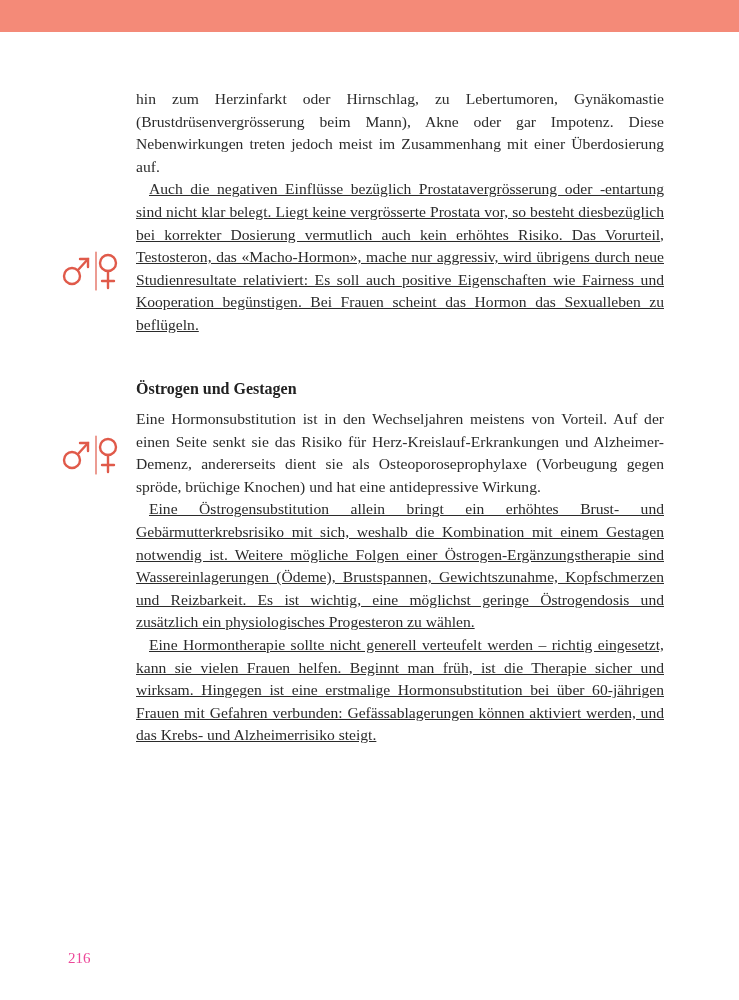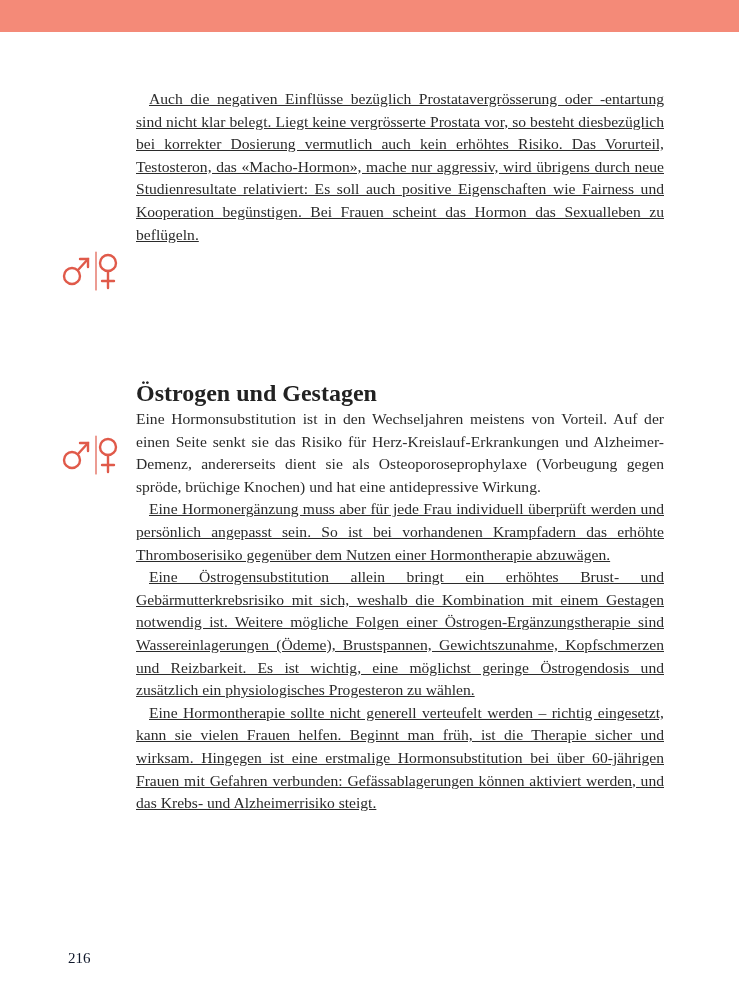--- a/index.html
+++ b/index.html
@@ -8,34 +8,35 @@
       font-family: "Liberation Serif", "DejaVu Serif", serif; color: #2b2b2b;
     }
     .top-band { position: absolute; left: 0; top: 0; width: 739px; height: 32px; background: #f48a78; }
     .content { position: absolute; left: 136px; top: 88px; width: 528px; }
     .para {
       font-size: 15.6px; line-height: 22.6px; text-align: justify; margin: 0;
       hyphens: manual;
     }
     .para.indent { text-indent: 13px; text-decoration: underline; }
     .heading {
-      font-size: 24px; font-weight: bold; margin: 0; position: absolute; left: 136px; top: 380px;
+      font-size: 16px; font-weight: bold; margin: 0; position: absolute; left: 136px; top: 380px;
       color: #222;
       text-align: center;
     }
     .icon-wrap { position: absolute; width: 62px; height: 44px; }
-    .page-num { position: absolute; left: 68px; top: 950px; font-size: 15px; color: #0f172a; }
+    .page-num { position: absolute; left: 68px; top: 950px; font-size: 15px; color: #ec4899; }
     svg { display: block; }
   </style>
 </head>
 <body>
 
 <div class="top-band"></div>
 
 <div class="content" style="top:88px;">
+  <p class="para">hin zum Herzinfarkt oder Hirnschlag, zu Lebertumoren, Gynäkomastie (Brustdrüsenvergrösserung beim Mann), Akne oder gar Impotenz. Diese Nebenwirkungen treten jedoch meist im Zusammenhang mit einer Überdosierung auf.</p>
   <p class="para indent">Auch die negativen Einflüsse bezüglich Prostatavergrösserung oder -entartung sind nicht klar belegt. Liegt keine vergrösserte Prostata vor, so besteht diesbezüglich bei korrekter Dosierung vermutlich auch kein erhöhtes Risiko. Das Vorurteil, Testosteron, das «Macho-Hormon», mache nur aggressiv, wird übrigens durch neue Studienresultate relativiert: Es soll auch positive Eigenschaften wie Fairness und Kooperation begünstigen. Bei Frauen scheint das Hormon das Sexualleben zu beflügeln.</p>
 </div>
 
 <div class="icon-wrap" style="left:60px; top:248px;">
   <svg width="62" height="44" viewBox="0 0 62 44">
     <g stroke="#e05a4a" stroke-width="2.4" fill="none" stroke-linecap="round">
       <circle cx="12" cy="28" r="8"></circle>
       <line x1="18" y1="22" x2="28" y2="11"></line>
       <polyline points="20,11 28,11 28,19"></polyline>
       <line x1="36" y1="4" x2="36" y2="42" stroke-width="1.2"></line>
@@ -57,18 +58,17 @@
       <line x1="36" y1="4" x2="36" y2="42" stroke-width="1.2"></line>
       <circle cx="48" cy="15" r="8"></circle>
       <line x1="48" y1="23" x2="48" y2="40"></line>
       <line x1="42" y1="33" x2="54" y2="33"></line>
     </g>
   </svg>
 </div>
 
 <div class="content" style="top:408px;">
   <p class="para">Eine Hormonsubstitution ist in den Wechseljahren meistens von Vorteil. Auf der einen Seite senkt sie das Risiko für Herz-Kreislauf-Erkrankungen und Alzheimer-Demenz, andererseits dient sie als Osteoporoseprophylaxe (Vorbeugung gegen spröde, brüchige Knochen) und hat eine antidepressive Wirkung.</p>
-  <p class="para indent">Eine Hormonergänzung muss aber für jede Frau individuell überprüft werden und persönlich angepasst sein. So ist bei vorhandenen Krampfadern das erhöhte Thromboserisiko gegenüber dem Nutzen einer Hormontherapie abzuwägen.</p>
   <p class="para indent">Eine Östrogensubstitution allein bringt ein erhöhtes Brust- und Gebärmutterkrebsrisiko mit sich, weshalb die Kombination mit einem Gestagen notwendig ist. Weitere mögliche Folgen einer Östrogen-Ergänzungstherapie sind Wassereinlagerungen (Ödeme), Brustspannen, Gewichtszunahme, Kopfschmerzen und Reizbarkeit. Es ist wichtig, eine möglichst geringe Östrogendosis und zusätzlich ein physiologisches Progesteron zu wählen.</p>
   <p class="para indent">Eine Hormontherapie sollte nicht generell verteufelt werden – richtig eingesetzt, kann sie vielen Frauen helfen. Beginnt man früh, ist die Therapie sicher und wirksam. Hingegen ist eine erstmalige Hormonsubstitution bei über 60-jährigen Frauen mit Gefahren verbunden: Gefässablagerungen können aktiviert werden, und das Krebs- und Alzheimerrisiko steigt.</p>
 </div>
 
 <div class="page-num">216</div>
 
 </body></html>

